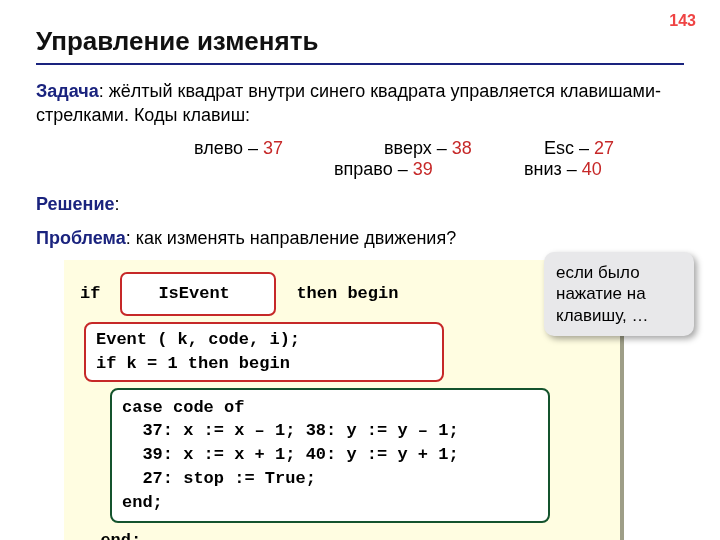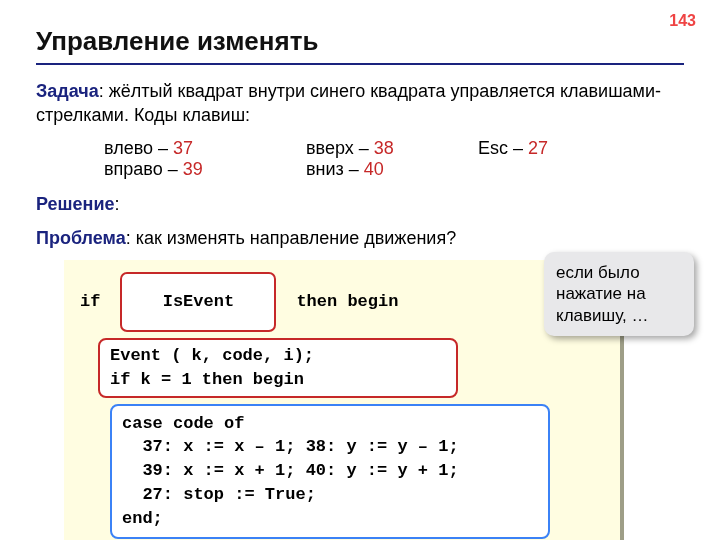--- a/index.html
+++ b/index.html
@@ -37,23 +37,24 @@
   }
   .para {
     font-size: 18px;
     line-height: 1.35;
     margin-bottom: 10px;
   }
   .bold { font-weight: bold; }
   .navy { color: #1a237e; }
   .keyline {
     display: flex;
-    gap: 12px;
+    gap: 0;
     padding-left: 68px;
     font-size: 18px;
+    justify-content: flex-end;
   }
   .keycell1 { width: 190px; }
   .keycell2 { width: 160px; }
   .keycell3 { width: 140px; }
   .red { color: #c62828; }
   .codeblock {
     position: relative;
     margin-left: 28px;
     margin-top: 6px;
     width: 560px;
@@ -66,38 +67,38 @@
     font-weight: bold;
     line-height: 1.4;
   }
   .code-row { white-space: pre; }
   .pillrow { display: flex; align-items: center; gap: 20px; }
   .pill {
     display: inline-block;
     background: #fff;
     border: 2px solid #c62828;
     border-radius: 7px;
-    padding: 16px 36px;
-    text-align: center;
+    padding: 8px 36px;
+    text-align: left;
     color: #000;
     min-width: 156px;
   }
   .pascal-kw { color: #000; }
   .subbox {
     background: #fff;
     border: 2px solid #c62828;
     border-radius: 8px;
     padding: 4px 10px;
-    margin: 6px 0 6px 18px;
+    margin: 6px 0 6px 4px;
     width: 360px;
     white-space: pre;
   }
   .subbox2 {
     background: #fff;
-    border: 2px solid #3b82f6;
+    border: 2px solid #14532d;
     border-radius: 8px;
     padding: 6px 10px;
     margin: 6px 0 6px 30px;
     width: 440px;
     white-space: pre;
   }
   .callout {
     position: absolute;
     top: 252px;
     right: 26px;

